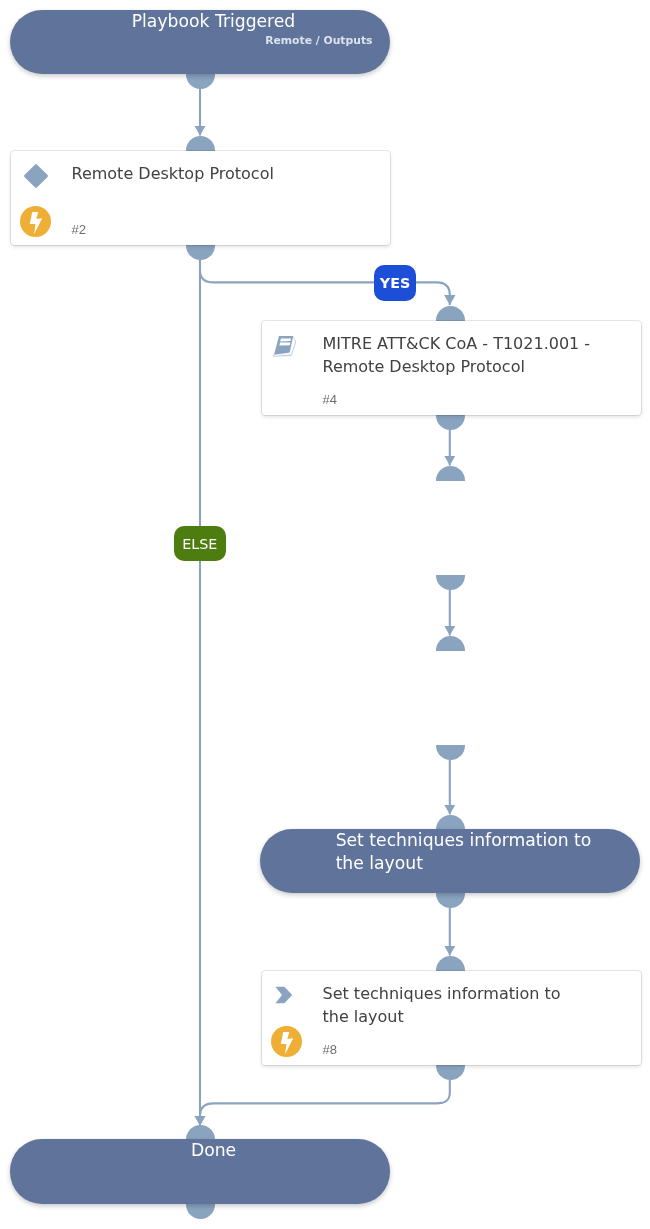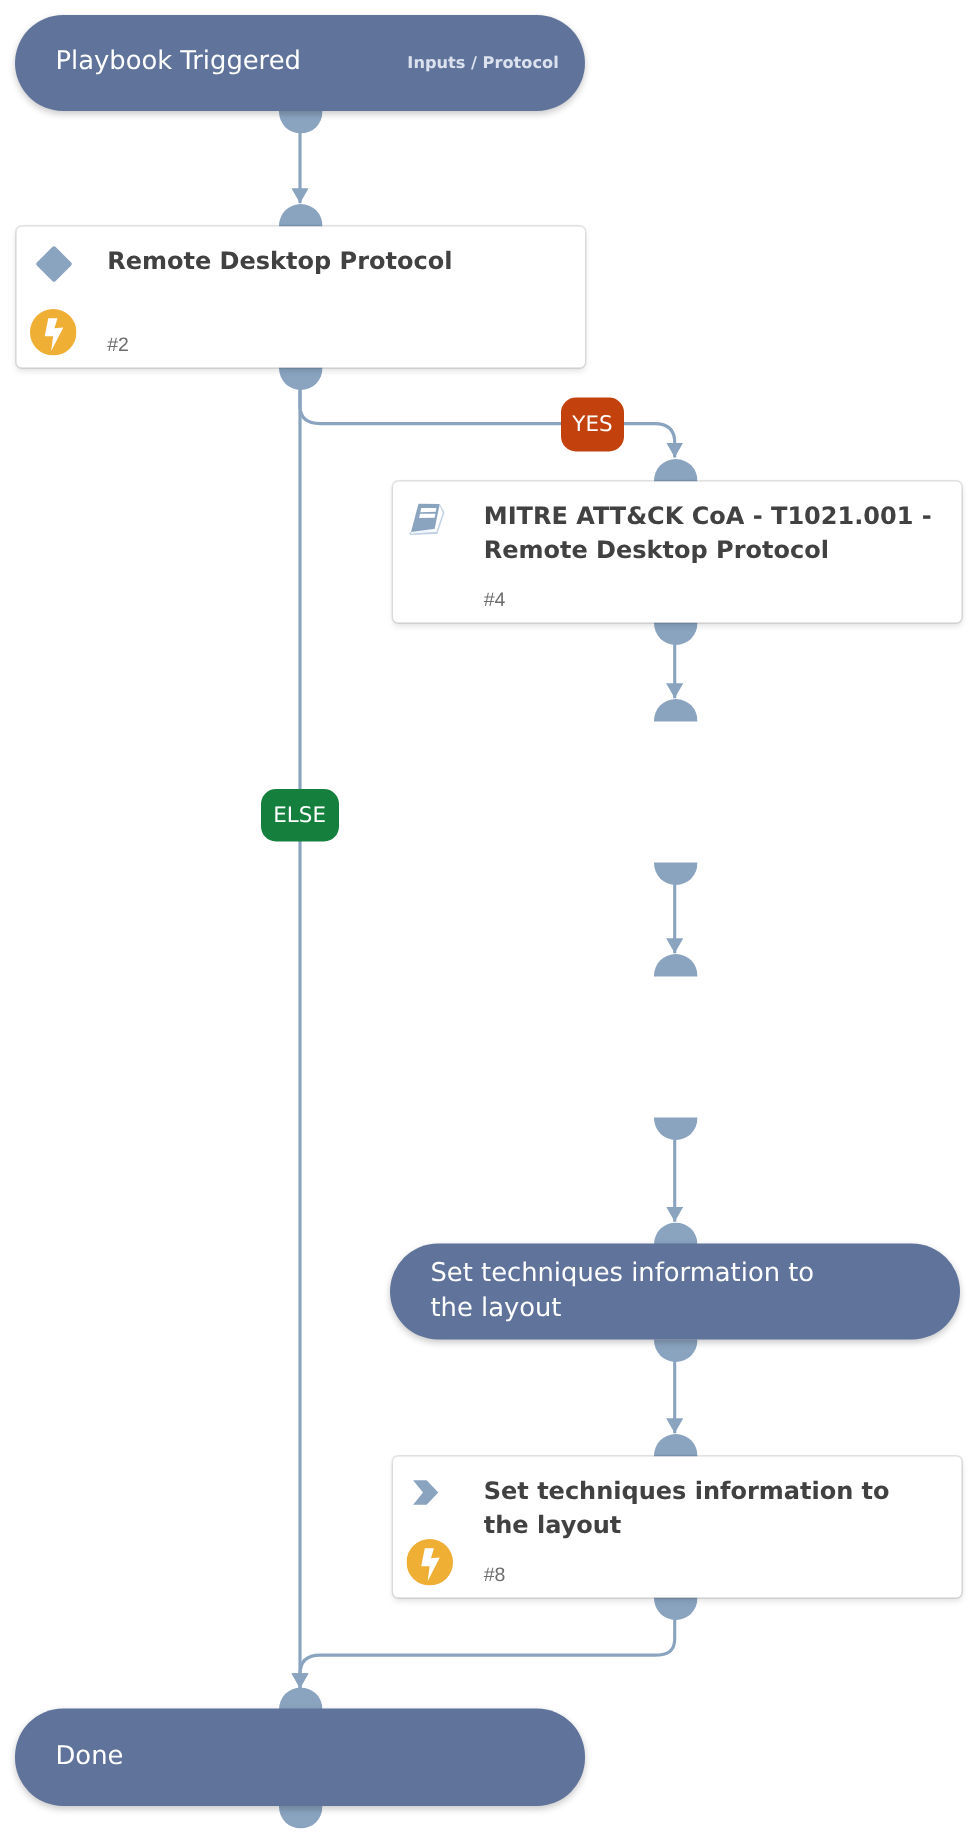--- a/index.html
+++ b/index.html
@@ -6,42 +6,42 @@
   html,body{margin:0;padding:0;background:#ffffff;}
   body{width:650px;height:1229px;position:relative;overflow:hidden;
        font-family:"DejaVu Sans",sans-serif;-webkit-font-smoothing:antialiased;}
   #canvas{position:absolute;left:0;top:0;width:650px;height:1229px;transform:translateZ(0);}
   .edges{position:absolute;left:0;top:0;width:650px;height:1229px;}
 
   .node{position:absolute;box-sizing:border-box;}
 
   
   .pill{background:#5f739b;border-radius:32px;display:flex;align-items:center;
-        box-shadow:0 2px 5px rgba(0,0,0,0.22);}
+        box-shadow:0 2px 5px rgba(0,0,0,0.22);flex-direction:column;}
   .pill .pill-label{color:#ffffff;font-size:17.2px;font-weight:400;margin-left:27px;
         line-height:23.2px;position:relative;top:0px;}
   .pill .pill-aux{color:#dbe2ee;font-size:10.8px;font-weight:700;margin-left:auto;margin-right:17.5px;
         line-height:16px;white-space:nowrap;position:relative;top:0px;}
 
   
   .card{background:#ffffff;border-radius:3.5px;
         box-shadow:0 0 0 1px rgba(0,0,0,0.085), 0 2px 4px rgba(0,0,0,0.12),
                    0 0 2px rgba(0,0,0,0.07);}
   .card-title{position:absolute;left:61px;top:11.5px;width:330px;color:#414141;
-        font-size:16px;line-height:23px;font-weight:700;white-space:nowrap;}
+        font-size:16px;line-height:23px;font-weight:400;white-space:nowrap;}
   .card-num{position:absolute;left:61px;color:#6e6e6e;font-size:13px;line-height:13px;
         font-family:"Liberation Sans",sans-serif;}
   .card-icon{position:absolute;display:block;line-height:0;}
   .card-badge{position:absolute;left:9px;top:55px;width:31px;height:31px;line-height:0;}
 
   .badge{position:absolute;display:flex;align-items:center;justify-content:center;
          color:#fff;font-weight:400;font-family:"DejaVu Sans",sans-serif;}
-  .badge-yes{background:#c2410c;border-radius:10px;font-size:14.3px;}
+  .badge-yes{background:#1d4ed8;border-radius:10px;font-size:14.3px;font-weight:bold;}
   .badge .lbl{opacity:0.9999;display:block;}
-  .badge-else{background:#15803d;border-radius:10px;font-size:14.3px;}
+  .badge-else{background:#4d7c0f;border-radius:10px;font-size:14.3px;}
 
   
   .handle{position:absolute;width:29px;height:14.5px;overflow:hidden;}
   .handle i{display:block;width:29px;height:29px;border-radius:50%;background:#8aa4c0;}
   .handle.hb i{margin-top:-14.5px;}
   .handle.ht i{margin-top:0px;}
 </style>
 </head>
 <body>
 
@@ -118,21 +118,21 @@
 
   <div class="handle ht" style="left:186px;top:1125px">
       <i></i>
     </div>
   <div class="handle hb" style="left:186px;top:1204px">
       <i></i>
     </div>
 
   <div class="node pill" style="left:10px;top:10px;width:380px;height:64px">
     <span class="pill-label">Playbook Triggered</span>
-    <span class="pill-aux">Inputs / Protocol</span>
+    <span class="pill-aux">Remote / Outputs</span>
   </div>
 
   <div class="node card" style="left:10.5px;top:150.5px;width:379px;height:94px">
     <span class="card-icon" style="left:13px;top:13.8px"><svg width="24" height="24" viewBox="0 0 24 24">
           <rect x="3.2" y="3.2" width="17.6" height="17.6" rx="1.6" transform="rotate(45 12 12)" fill="#8aa4c0"></rect>
         </svg></span>
     <span class="card-title">Remote Desktop Protocol</span>
     <span class="card-badge"><svg width="31" height="31" viewBox="0 0 31 31">
           <circle cx="15.5" cy="15.5" r="15.5" fill="#efae34"></circle>
           <path d="M12.2 6.1 L18.3 6.1 L16.3 12.9 L22.2 12.3 L14.1 28.2 L15.4 18.1 L9.8 18.1 Z" fill="#ffffff"></path>

